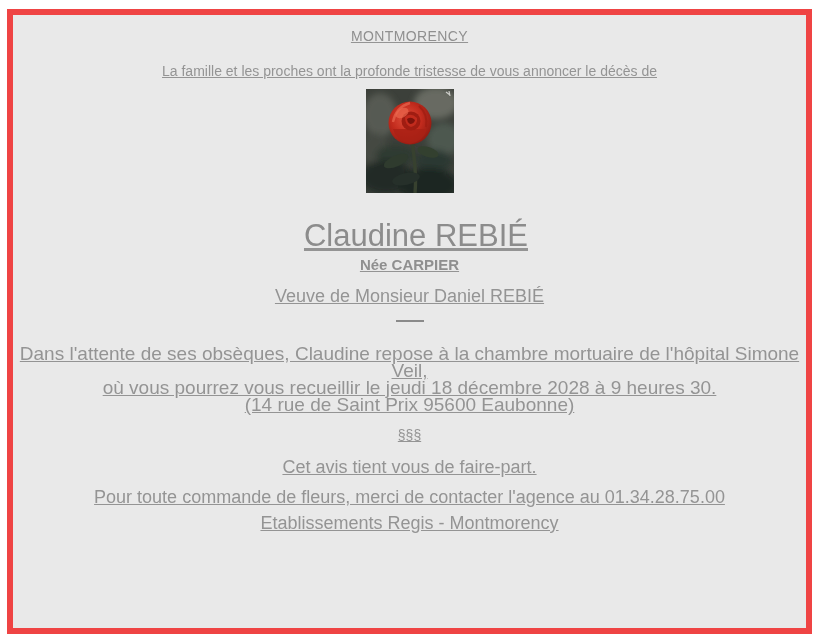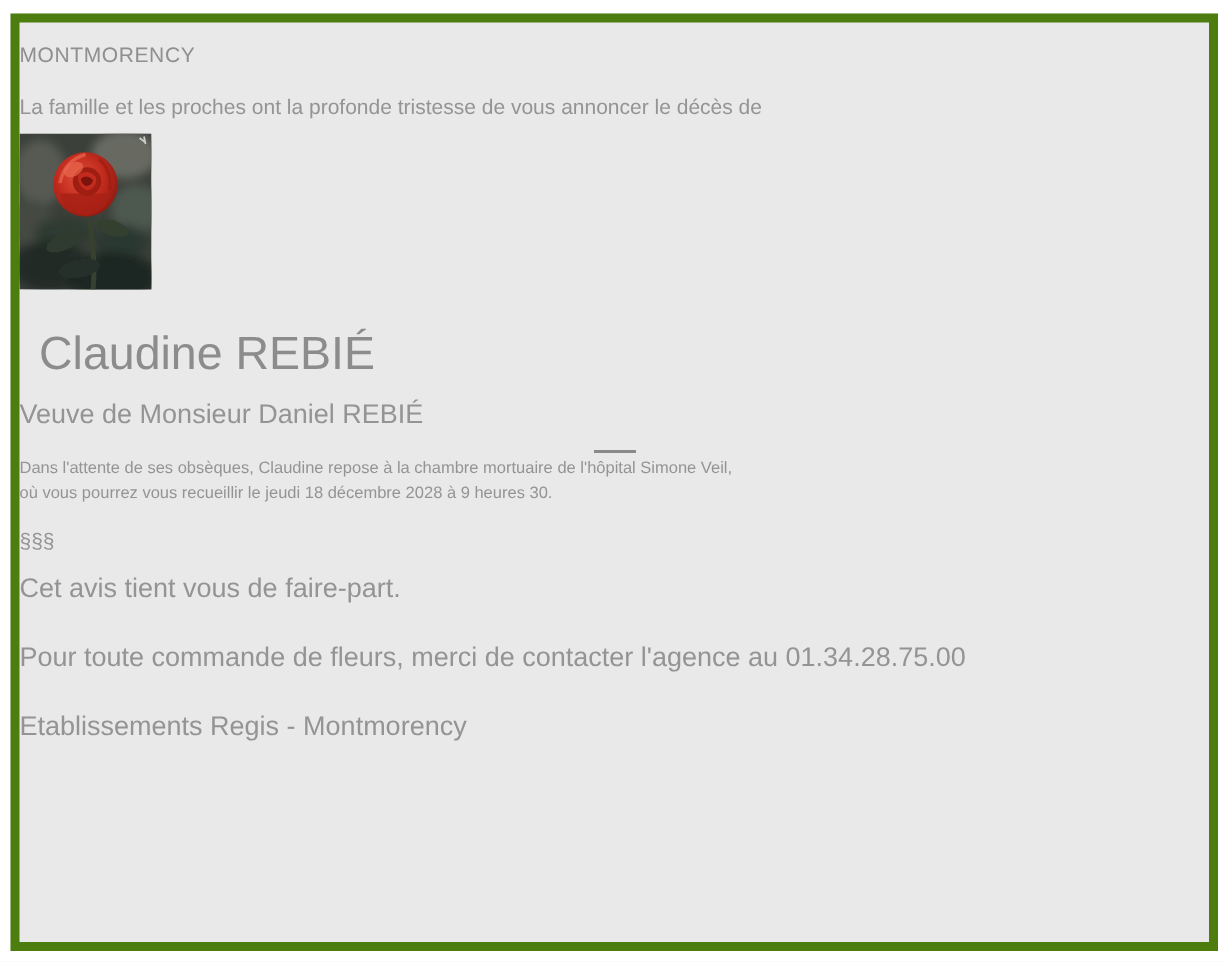--- a/index.html
+++ b/index.html
@@ -9,26 +9,27 @@
     font-family: "Liberation Sans", "DejaVu Sans", sans-serif;
   }
   .page {
     width: 816px;
     height: 641px;
     background: #ffffff;
     overflow: hidden;
   }
   .card {
     margin: 9px 4px 7px 7px;
-    border: 6px solid #4d7c0f;
+    border: 6px solid #ef4444;
     background: #e9e9e9;
     height: 613px;
     box-sizing: content-box;
-    text-align: left;
+    text-align: center;
     color: #949494;
+    text-decoration: underline;
   }
   .city {
     margin-top: 14px;
     font-size: 14px;
     line-height: 14px;
     letter-spacing: 0.4px;
     color: #8f8f8f;
   }
   .intro {
     margin-top: 21px;
@@ -64,32 +65,32 @@
   }
   .relationship { margin-top: 17px; }
   .death-info   { margin-top: 17px; }
   .divider-line {
     margin: 17px auto 0 auto;
     width: 28px;
     height: 2px;
     background: #8a8a8a;
   }
   .para {
-    margin-top: 2px;
-    font-size: 11px;
+    margin-top: 23px;
+    font-size: 19px;
     line-height: 17px;
   }
   .section-symbols {
     margin-top: 15px;
     font-size: 14px;
     line-height: 14px;
   }
   .notice  { margin-top: 18px; }
-  .flowers { margin-top: 32px; }
-  .agency  { margin-top: 32px; }
+  .flowers { margin-top: 16px; }
+  .agency  { margin-top: 12px; }
 </style>
 </head>
 <body>
 
 <div class="page">
   <div class="card">
 
     <div class="city">MONTMORENCY</div>
 
     <div class="intro">La famille et les proches ont la profonde tristesse de vous annoncer le décès de</div>
@@ -130,29 +131,31 @@
           <path d="M39 28 Q 45 23 51 29 Q 52 36 45 38 Q 39 36 39 28 Z" fill="#c22b1d"></path>
           <path d="M41 30 Q 45 27 49 31 Q 48 35 44 35 Q 41 33 41 30 Z" fill="#7c130c"></path>
           <ellipse cx="36" cy="24" rx="7" ry="4.5" fill="#ec6a50" opacity="0.65" transform="rotate(-28 36 24)"></ellipse>
         </g>
         <path d="M80 3 l4 3 M83 2 l1 5" stroke="#d8d8d4" stroke-width="1.2" opacity="0.9"></path>
       </svg>
     </div>
 
     <div class="deceased-name">Claudine REBIÉ</div>
 
+    <div class="maiden-name">Née CARPIER</div>
 
     <div class="line relationship">Veuve de Monsieur Daniel REBIÉ</div>
 
 
     <div class="divider-line"></div>
 
     <div class="para">
       <div>Dans l'attente de ses obsèques, Claudine repose à la chambre mortuaire de l'hôpital Simone Veil,</div>
       <div>où vous pourrez vous recueillir le jeudi 18 décembre 2028 à 9 heures 30.</div>
+      <div>(14 rue de Saint Prix 95600 Eaubonne)</div>
     </div>
 
     <div class="section-symbols">§§§</div>
 
 
     <div class="line notice">Cet avis tient vous de faire-part.</div>
 
     <div class="line flowers">Pour toute commande de fleurs, merci de contacter l'agence au 01.34.28.75.00</div>
 
     <div class="line agency">Etablissements Regis - Montmorency</div>

